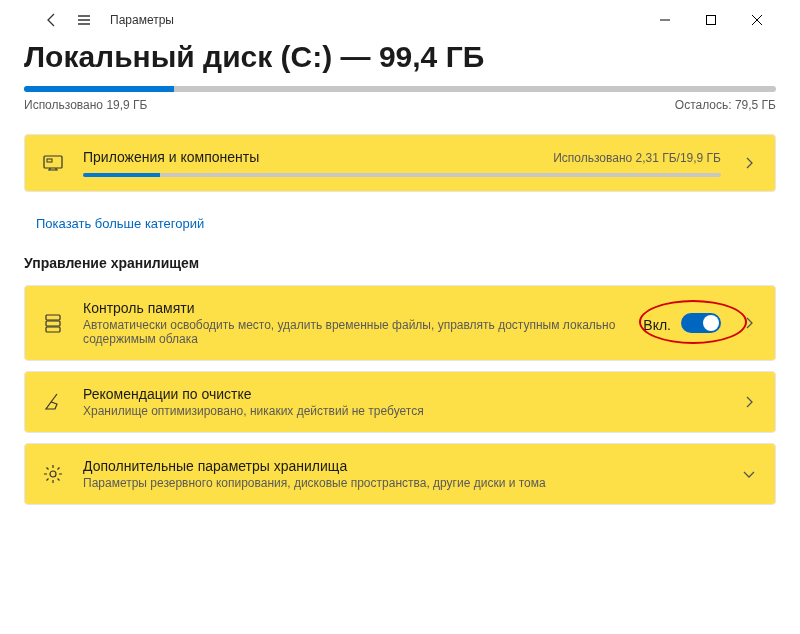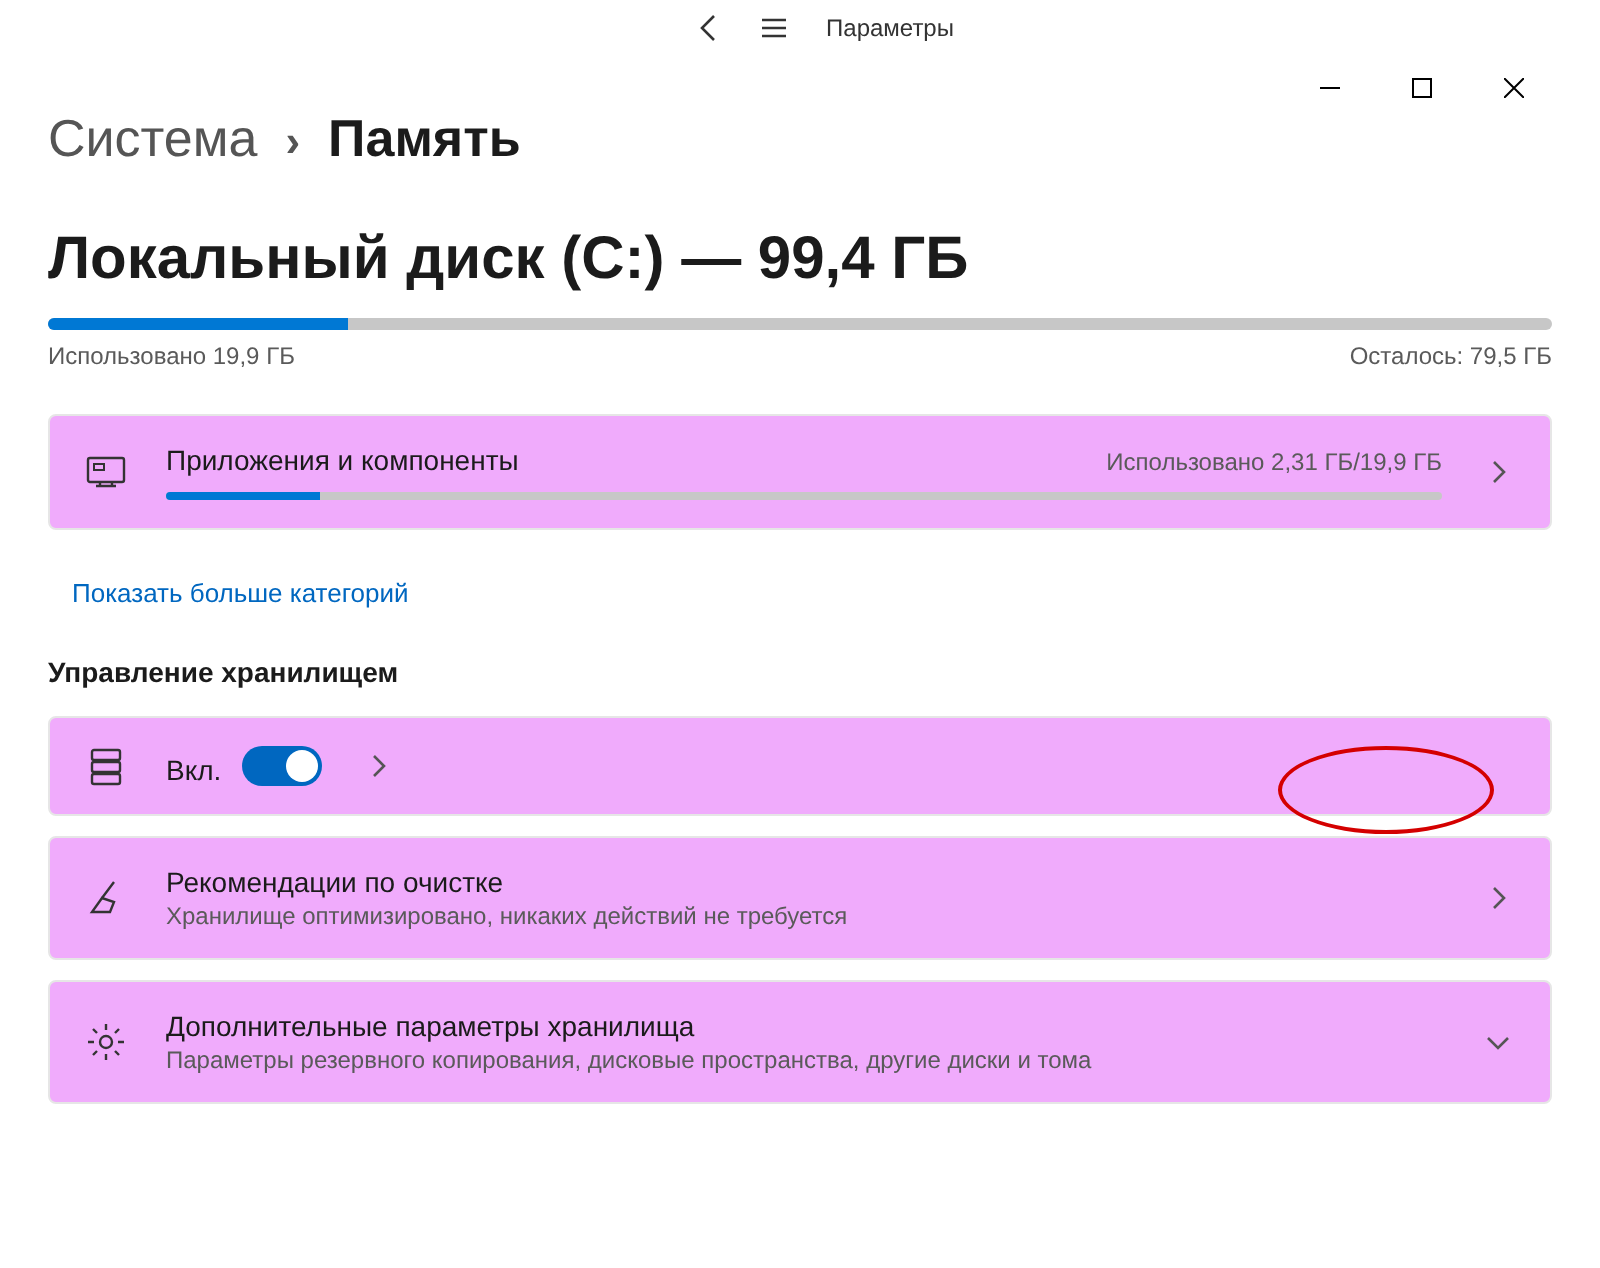--- a/index.html
+++ b/index.html
@@ -1,32 +1,32 @@
 <!DOCTYPE html>
 <html><head>
 <meta charset="utf-8">
 <style>
 * { box-sizing: border-box; margin: 0; padding: 0; }
 body { font-family: "Segoe UI", Arial, sans-serif; background: #fff; width: 800px; height: 634px; overflow: hidden; color: #1b1b1b; }
-.titlebar { display: flex; align-items: center; height: 40px; padding: 0 20px; flex-direction: column; }
+.titlebar { display: flex; align-items: center; height: 40px; padding: 0 20px; }
 .tb-left { display: flex; align-items: center; gap: 4px; padding-left: 18px; }
 .tb-btn { width: 28px; height: 28px; display: flex; align-items: center; justify-content: center; color: #333; }
 .tb-title { font-size: 12px; margin-left: 8px; color: #333; }
 .tb-right { margin-left: auto; display: flex; }
 .win-btn { width: 46px; height: 32px; display: flex; align-items: center; justify-content: center; color: #000; }
 .content { padding: 0 24px; }
 .breadcrumb { display: flex; align-items: baseline; gap: 14px; margin-top: 14px; margin-bottom: 28px; }
 .bc-parent { font-size: 26px; color: #555; }
 .bc-sep { font-size: 22px; color: #555; font-weight: 600;}
 .bc-current { font-size: 26px; font-weight: 600; }
 .disk-title { font-size: 30px; font-weight: 600; margin-bottom: 12px; }
 .big-bar { width: 100%; height: 6px; background: #c7c7c7; border-radius: 3px; overflow: hidden; }
 .big-bar-fill { height: 100%; background: #0078d4; }
 .big-bar-labels { display: flex; justify-content: space-between; font-size: 12px; color: #5a5a5a; margin-top: 6px; margin-bottom: 22px; }
-.card { border: 1px solid #e6e6e6; border-radius: 4px; padding: 14px 16px; display: flex; align-items: center; gap: 18px; margin-bottom: 10px; background: #f0abfc; }
+.card { border: 1px solid #e6e6e6; border-radius: 4px; padding: 14px 16px; display: flex; align-items: center; gap: 18px; margin-bottom: 10px; background: #fde047; }
 .card-icon { width: 24px; display: flex; align-items: center; justify-content: center; color: #333; flex-shrink:0; }
 .card-body { flex: 1; min-width: 0; }
 .card-title-row { display: flex; justify-content: space-between; align-items: baseline; }
 .card-title { font-size: 14px; }
 .card-usage { font-size: 12px; color: #5a5a5a; }
 .card-sub { font-size: 12px; color: #5a5a5a; margin-top: 2px; }
 .small-bar { width: 100%; height: 4px; background: #c7c7c7; border-radius: 2px; margin-top: 8px; overflow: hidden; }
 .small-bar-fill { height: 100%; background: #0078d4; }
 .chev { width: 20px; display:flex; align-items:center; justify-content:center; color:#555; flex-shrink:0;}
 .link { color: #0067c0; font-size: 13px; display: inline-block; margin: 14px 0 24px 12px; }
@@ -69,25 +69,20 @@
     <div class="win-btn">
         <svg width="10" height="10" viewBox="0 0 10 10">
           <path d="M0 0l10 10M10 0L0 10" stroke="currentColor" stroke-width="1"></path>
         </svg>
       </div>
   </div>
 </div>
 
 <div class="content">
 
-  <div class="breadcrumb">
-    <span class="bc-parent">Система</span>
-    <span class="bc-sep">›</span>
-    <span class="bc-current">Память</span>
-  </div>
 
   <div class="disk-title">Локальный диск (C:) — 99,4 ГБ</div>
   <div class="big-bar">
     <div class="big-bar-fill" style="width:20%"></div>
   </div>
   <div class="big-bar-labels">
     <span>Использовано 19,9 ГБ</span>
     <span>Осталось: 79,5 ГБ</span>
   </div>
 
@@ -120,20 +115,24 @@
 
   <div class="section-h">Управление хранилищем</div>
 
   <div class="card pos-rel">
     <div class="card-icon">
       <svg width="20" height="20" viewBox="0 0 20 20">
           <rect x="3" y="2" width="14" height="5" rx="1" fill="none" stroke="currentColor" stroke-width="1.2"></rect>
           <rect x="3" y="8" width="14" height="5" rx="1" fill="none" stroke="currentColor" stroke-width="1.2"></rect>
           <rect x="3" y="14" width="14" height="5" rx="1" fill="none" stroke="currentColor" stroke-width="1.2"></rect>
         </svg>
+    </div>
+    <div class="card-body">
+      <div class="card-title">Контроль памяти</div>
+      <div class="card-sub">Автоматически освободить место, удалить временные файлы, управлять доступным локально содержимым облака</div>
     </div>
     <div class="toggle-wrap">
       <span class="toggle-label">Вкл.</span>
       <div class="toggle">
           <div class="toggle-knob"></div>
         </div>
     </div>
     <div class="chev">
         <svg width="12" height="12" viewBox="0 0 12 12">
           <path d="M4 1l5 5-5 5" fill="none" stroke="currentColor" stroke-width="1.3"></path>

